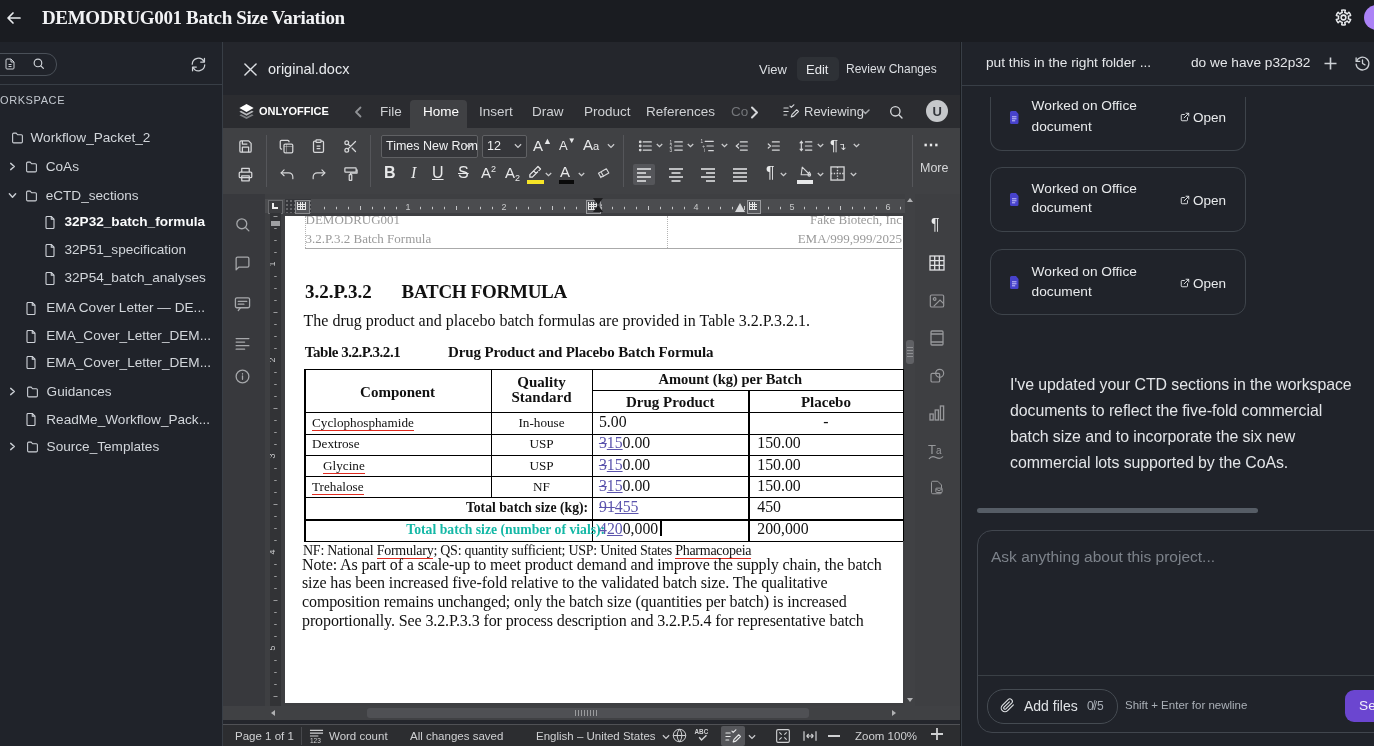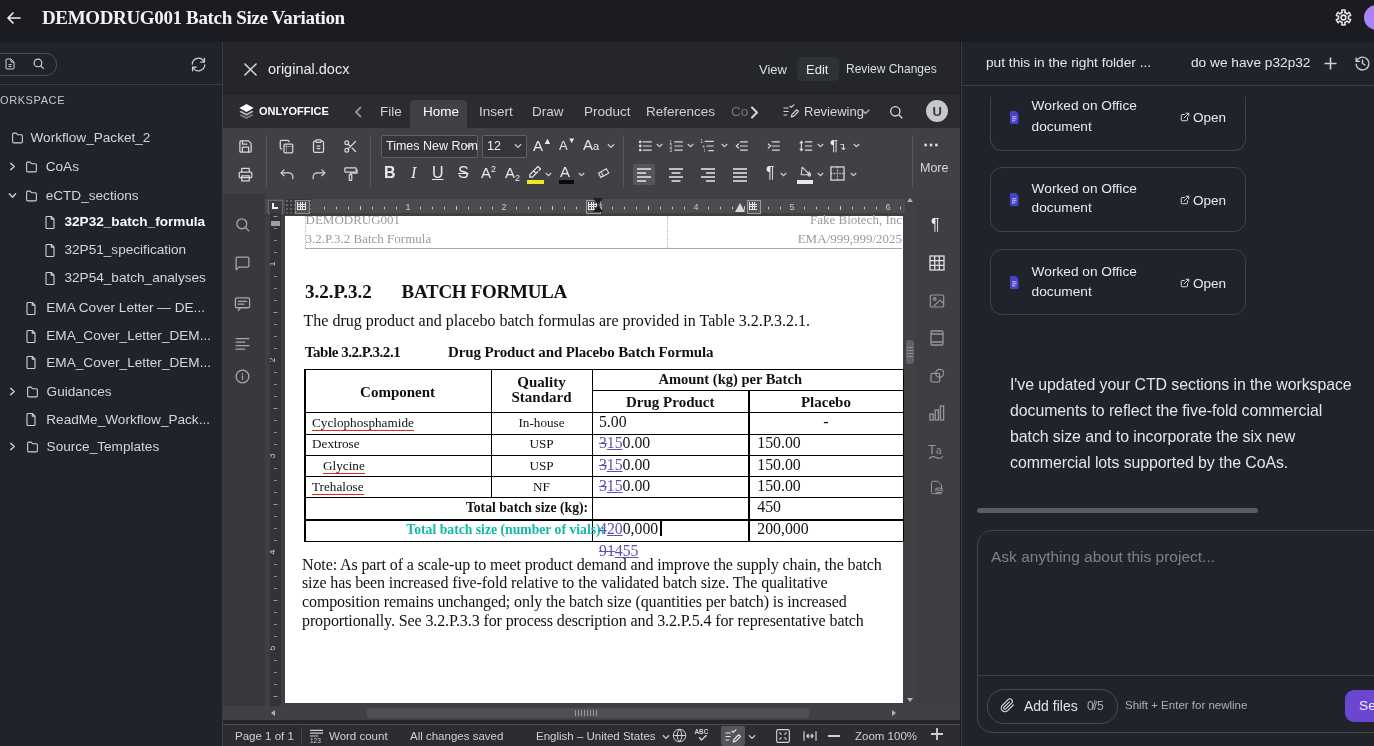--- a/index.html
+++ b/index.html
@@ -538,26 +538,27 @@
       <div class="abs ser" style="left:534.3px;top:392.2px;font-size:15.8px;color:#111;">150.00</div>
       <div class="abs ser" style="left:100px;top:415.5px;font-size:13.2px;color:#111;"><span style="border-bottom:1.2px solid #e02a1e;padding-bottom:0.5px;">Glycine</span></div>
       <div class="abs ser" style="left:267.8px;top:415.5px;width:101.39999999999998px;text-align:center;font-size:13.2px;color:#111;">USP</div>
       <div class="abs ser" style="left:375.9px;top:413.6px;font-size:15.8px;color:#111;"><span style="color:#5b54ad;text-decoration:line-through;">3</span><span style="color:#5b54ad;text-decoration:underline;">15</span><span style="color:#111;">0.00</span></div>
       <div class="abs ser" style="left:534.3px;top:413.6px;font-size:15.8px;color:#111;">150.00</div>
       <div class="abs ser" style="left:89px;top:436.6px;font-size:13.2px;color:#111;"><span style="border-bottom:1.2px solid #e02a1e;padding-bottom:0.5px;">Trehalose</span></div>
       <div class="abs ser" style="left:267.8px;top:436.6px;width:101.39999999999998px;text-align:center;font-size:13.2px;color:#111;">NF</div>
       <div class="abs ser" style="left:375.9px;top:434.7px;font-size:15.8px;color:#111;"><span style="color:#5b54ad;text-decoration:line-through;">3</span><span style="color:#5b54ad;text-decoration:underline;">15</span><span style="color:#111;">0.00</span></div>
       <div class="abs ser" style="left:534.3px;top:434.7px;font-size:15.8px;color:#111;">150.00</div>
       <div class="abs ser" style="left:81.4px;top:458.2px;width:283.8px;text-align:right;font-weight:bold;font-size:13.7px;color:#111;">Total batch size (kg):</div>
-      <div class="abs ser" style="left:376px;top:456.3px;font-size:15.8px;color:#5b54ad;margin-top:44px;"><span style="text-decoration:line-through;">91</span><span style="text-decoration:underline;">455</span></div>
+      <div class="abs ser" style="left:376px;top:456.3px;font-size:15.8px;color:#5b54ad;"><span style="text-decoration:line-through;">91</span><span style="text-decoration:underline;">455</span></div>
       <div class="abs ser" style="left:534.3px;top:456.3px;font-size:15.8px;color:#111;">450</div>
       <div class="abs ser" style="left:81.4px;top:480.1px;width:283.8px;text-align:right;font-weight:bold;font-size:13.7px;color:#14b8a6;padding-left:17px;">Total batch size (number of vials):</div>
       <div class="abs ser" style="left:376px;top:478.2px;font-size:15.8px;color:#111;"><span style="color:#5b54ad;">4</span><span style="color:#5b54ad;text-decoration:underline;">20</span>0,000</div>
       <div class="abs" style="left:437px;top:478.9px;width:1.5px;height:15.5px;background:#000;"></div>
       <div class="abs ser" style="left:534.3px;top:478.2px;font-size:15.8px;color:#111;">200,000</div>
+      <div class="abs ser" style="left:80px;top:500.5px;font-size:14px;letter-spacing:-0.26px;color:#111;">NF: National <span style="border-bottom:1.2px solid #e02a1e;">Formulary</span>; QS: quantity sufficient; USP: United States <span style="border-bottom:1.2px solid #e02a1e;">Pharmacopeia</span></div>
       <div class="abs ser" style="left:79px;top:513.7px;font-size:16px;letter-spacing:-0.11px;color:#111;white-space:nowrap;">Note: As part of a scale-up to meet product demand and improve the supply chain, the batch</div>
       <div class="abs ser" style="left:79px;top:532.3px;font-size:16px;letter-spacing:-0.11px;color:#111;white-space:nowrap;">size has been increased five-fold relative to the validated batch size. The qualitative</div>
       <div class="abs ser" style="left:79px;top:550.9px;font-size:16px;letter-spacing:-0.11px;color:#111;white-space:nowrap;">composition remains unchanged; only the batch size (quantities per batch) is increased</div>
       <div class="abs ser" style="left:79px;top:569.5px;font-size:16px;letter-spacing:-0.11px;color:#111;white-space:nowrap;">proportionally. See 3.2.P.3.3 for process description and 3.2.P.5.4 for representative batch</div>
 
   <div class="abs" style="left:0;top:664px;width:737px;height:14px;background:#404144;">
     <svg class="abs" style="left:46px;top:3px;" width="8" height="8" viewBox="0 0 8 8">
           <path d="M6 1L2 4l4 3z" fill="#b0b1b3"></path>
         </svg>
     <svg class="abs" style="left:667px;top:3px;" width="8" height="8" viewBox="0 0 8 8">

